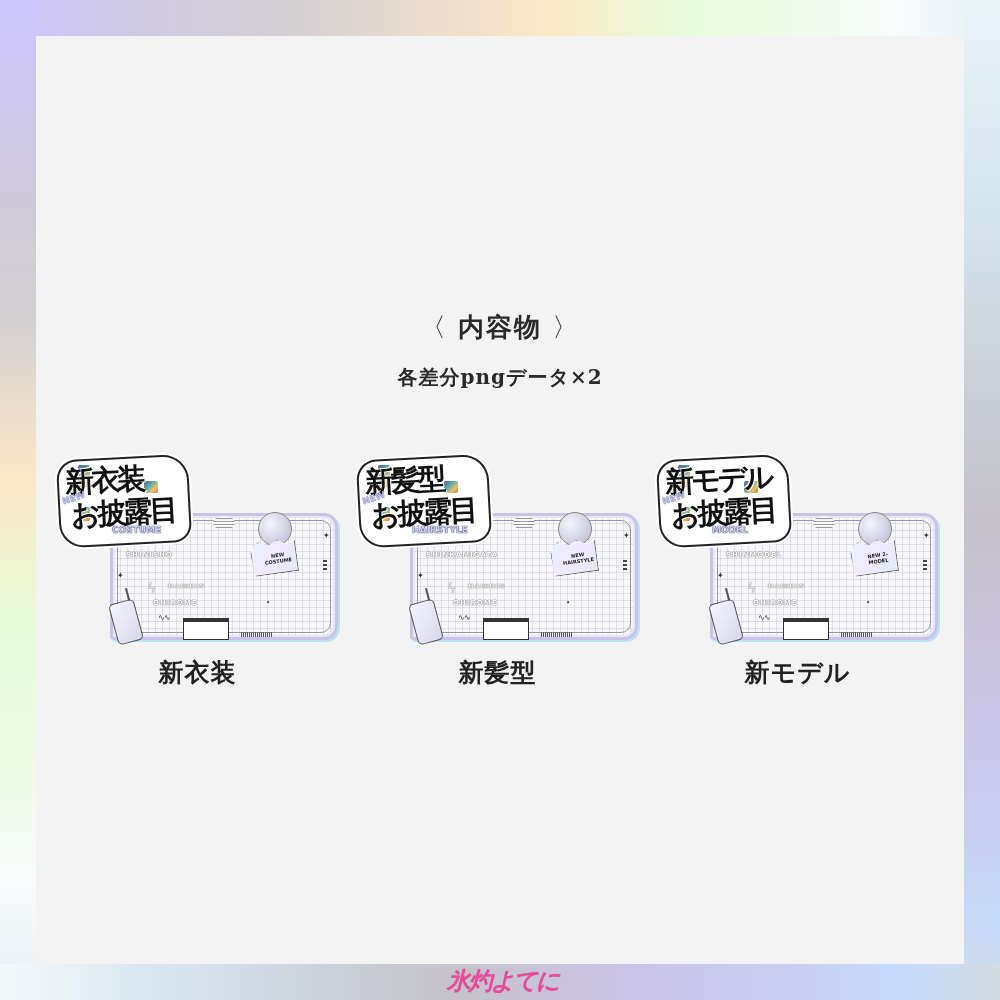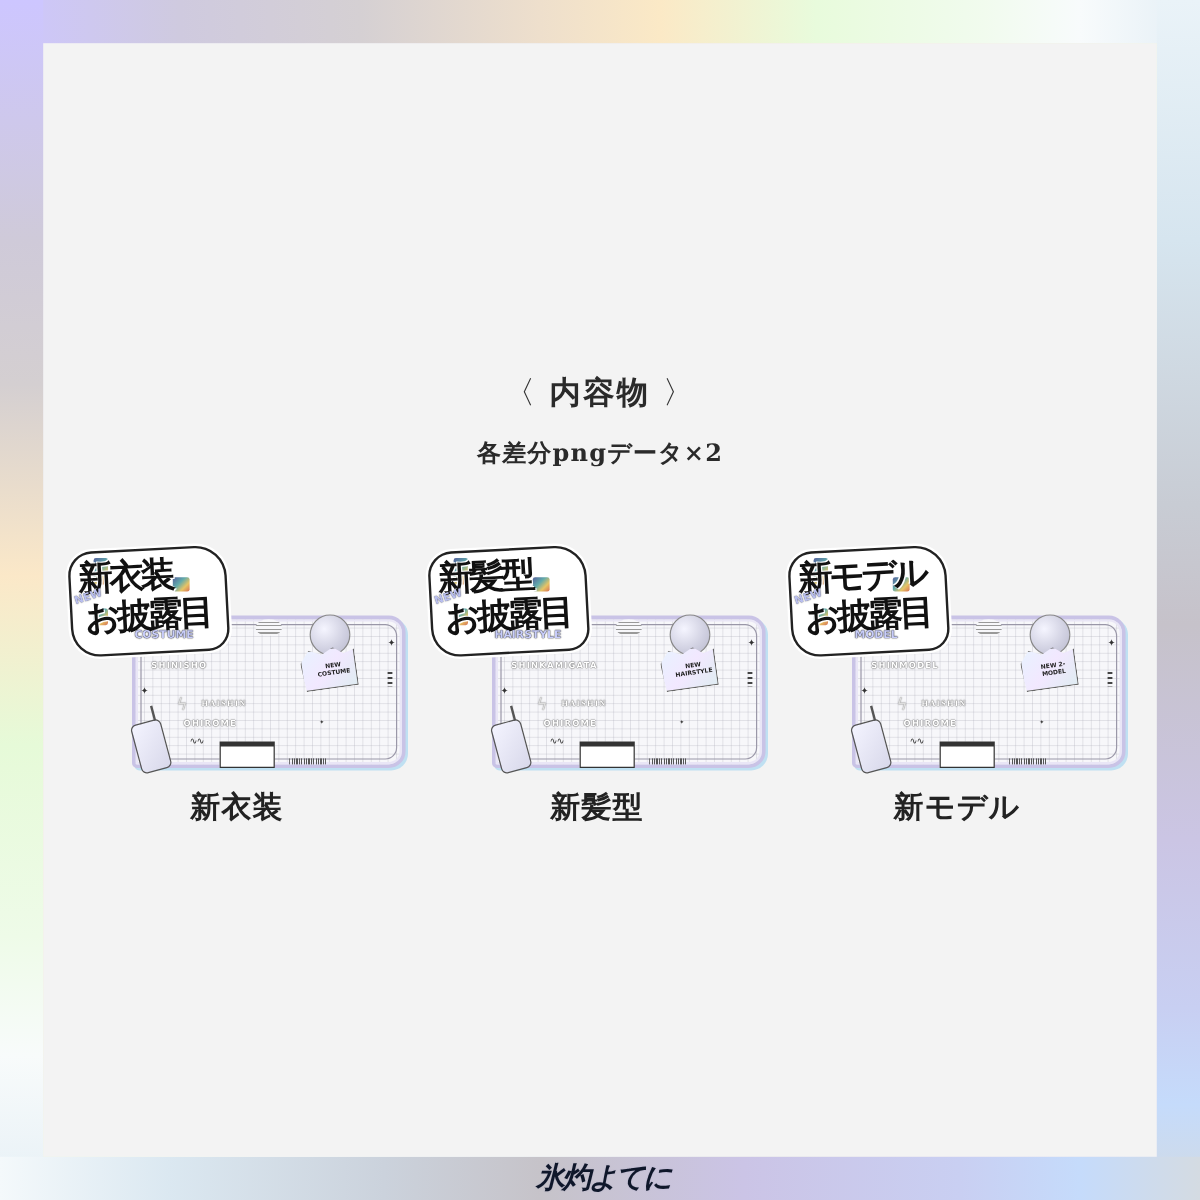--- a/index.html
+++ b/index.html
@@ -149,21 +149,21 @@
   .h2 { left: 84px; top: 22px; width: 14px; height: 12px; }
   .h3 { left: 18px; top: 48px; width: 12px; height: 14px; }
 
   .card-label {
     position: absolute; top: 201px; left: 0; width: 100%;
     text-align: center; font-size: 25px; font-weight: bold; color: #222; letter-spacing: 1px;
   }
 
   .watermark {
     position: absolute; left: 445px; top: 965px; width: 115px; height: 32px;
-    font-family: "DejaVu Sans", sans-serif; font-weight: bold; font-size: 24px; color: #0f172a;
+    font-family: "DejaVu Sans", sans-serif; font-weight: bold; font-size: 24px; color: #ec4899;
     font-style: italic; letter-spacing: -2px; text-align: center; line-height: 32px;
     text-shadow: 0 0 1px rgba(120,120,160,0.4);
   }
 </style>
 </head>
 <body>
 
 <div class="top-band"></div>
 <div class="left-band"></div>
 <div class="right-band"></div>

